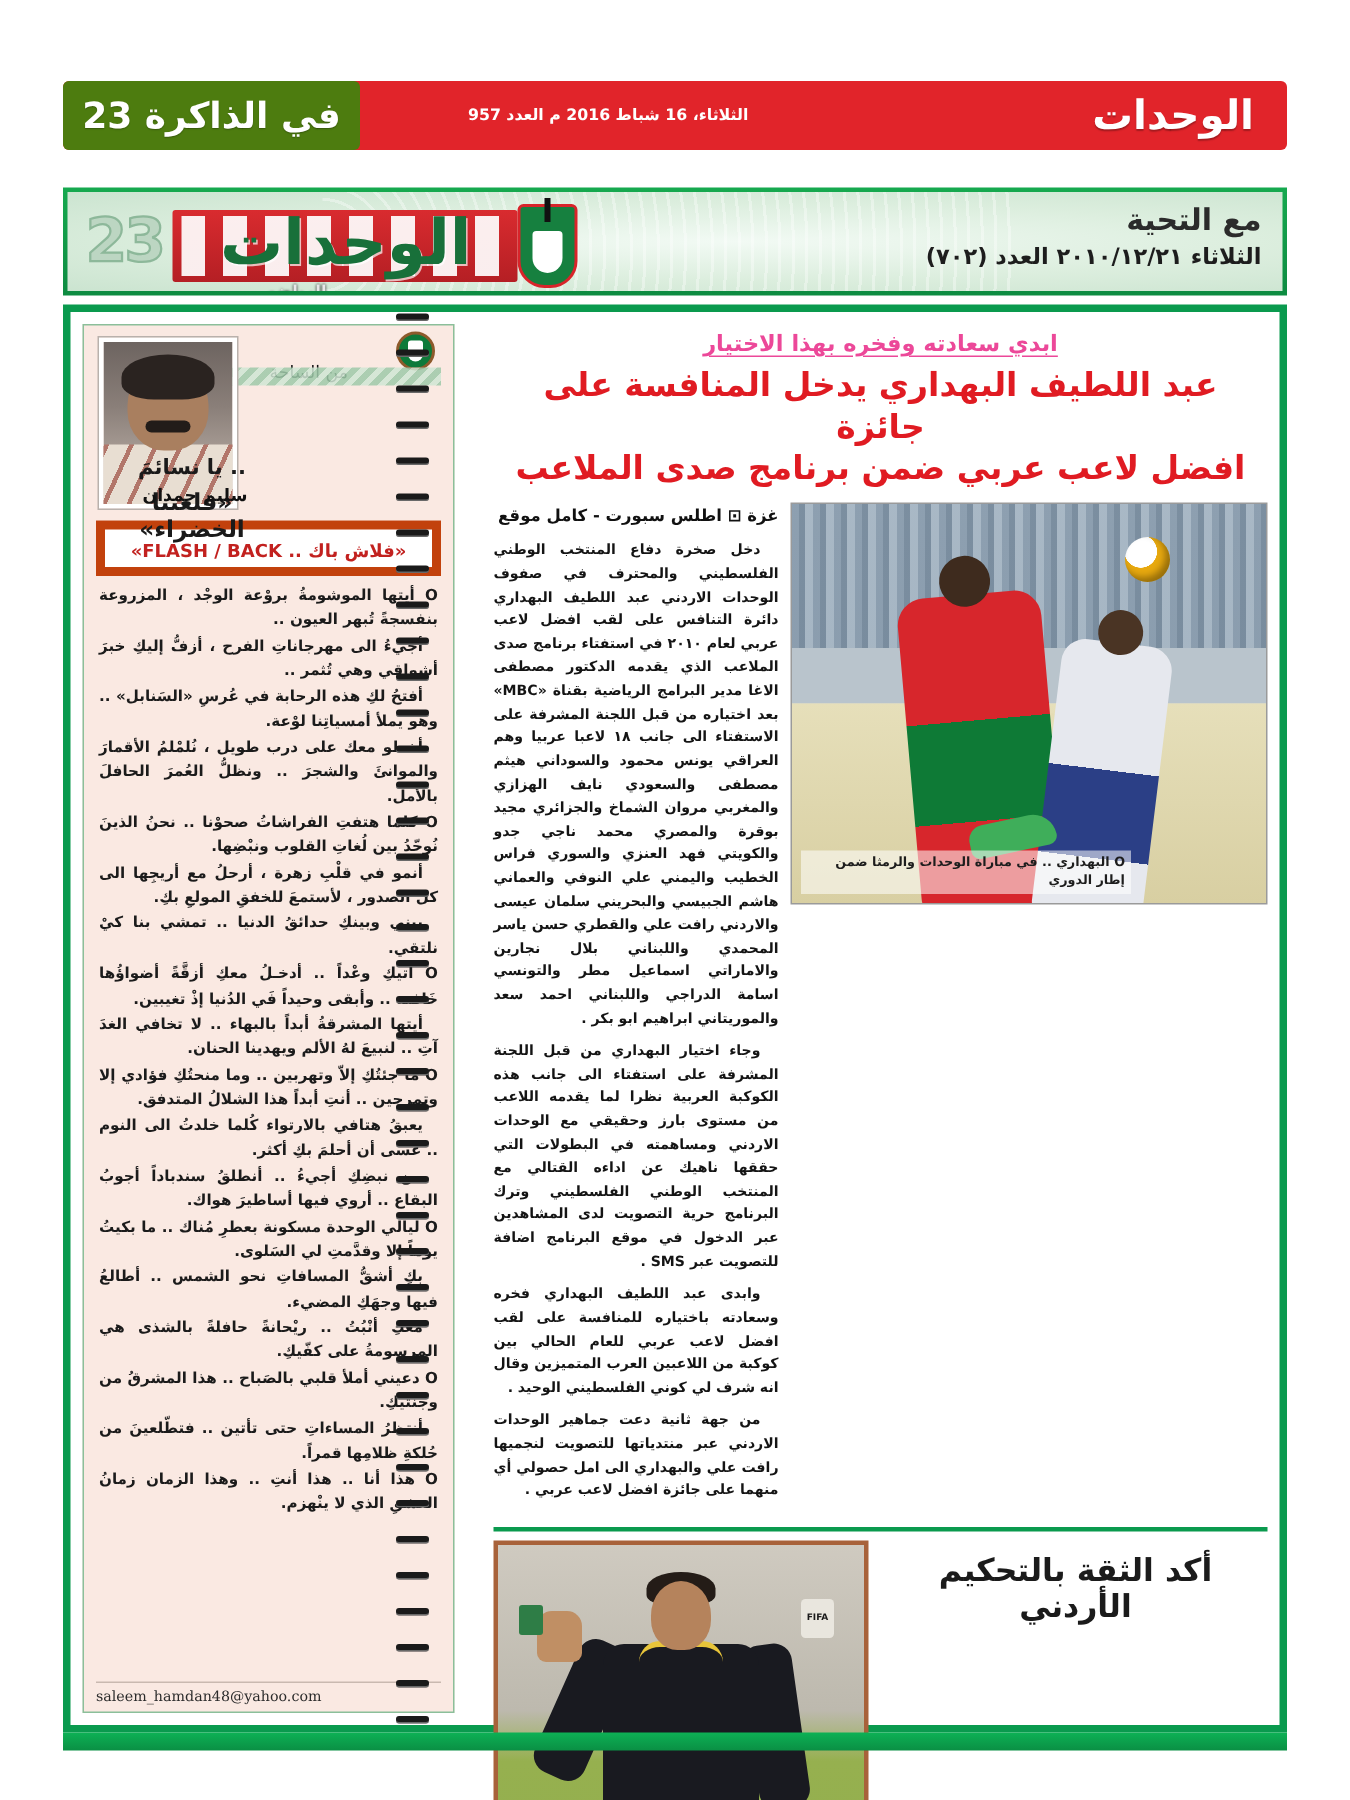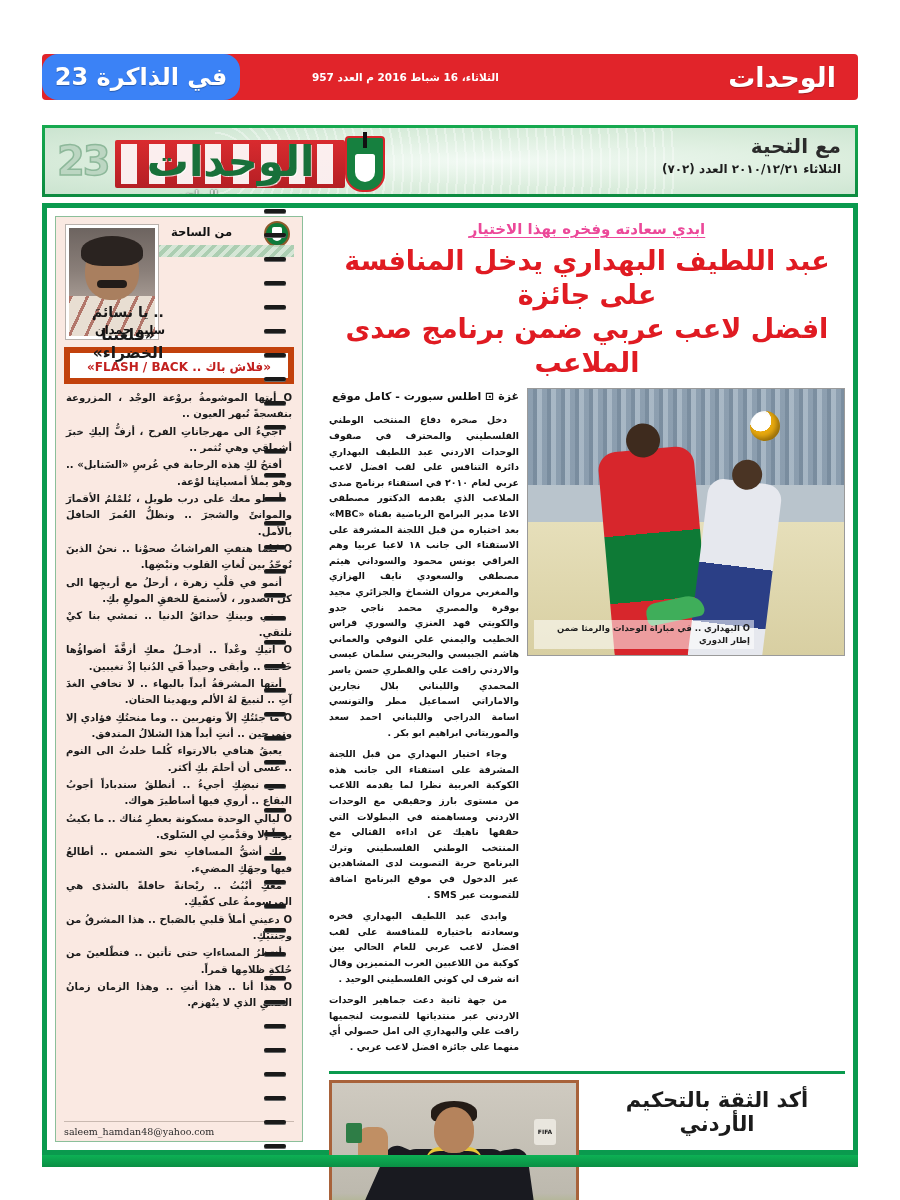--- a/index.html
+++ b/index.html
@@ -22,21 +22,21 @@
     color:#fff; font-weight: bold; font-size: 27px;
     padding-right: 22px; letter-spacing: -1px;
     text-shadow: 0 1px 1px rgba(0,0,0,.28);
   }
   .topbar-date {
     color:#fff; font-size: 10.5px; font-weight: bold;
     margin-left: 270px; white-space: nowrap;
   }
   .topbar-green {
     position: absolute; left: 0px; top: 0px; width: 198px; height: 46px;
-    background: #3b82f6; border-radius: 16px;
+    background: #4d7c0f; border-radius: 4px;
     display:flex; align-items:center; justify-content:center;
   }
   .topbar-green span {
     color:#fff; font-weight:bold; font-size: 24px; letter-spacing:-1px;
     text-shadow: 0 1px 1px rgba(0,0,0,.3);
   }
 
   
   .masthead {
     position:absolute; left:42px; top:125px; width:816px; height:72px;
@@ -51,21 +51,21 @@
   .mast-wave {
     position:absolute; right:180px; top:-20px; width:460px; height:120px;
     background:
       repeating-radial-gradient(circle at 0% 50%, rgba(255,255,255,0) 0 7px, rgba(255,255,255,.55) 7px 9px);
     opacity:.65;
   }
   .mast-greet {
     position:absolute; right:14px; top:6px; text-align:right; direction:rtl;
   }
   .mast-greet .g1 { font-size:20px; font-weight:bold; color:#2b2b2b; letter-spacing:-.5px; }
-  .mast-greet .g2 { font-size:12px; font-weight:bold; color:#1d1d1d; margin-top:4px; }
+  .mast-greet .g2 { font-size:15px; font-weight:bold; color:#1d1d1d; margin-top:4px; }
 
   
   .mast-logo { position:absolute; left:8px; top:4px; width:360px; height:64px; }
   .logo-23 {
     position:absolute; left:4px; top:6px; font-size:40px; font-weight:bold;
     color:#bcd6c2; -webkit-text-stroke:1.5px #8db89a; letter-spacing:-2px;
     font-family:"DejaVu Sans", sans-serif;
   }
   .logo-word {
     position:absolute; left:62px; top:8px; width:230px; height:48px;
@@ -118,21 +118,21 @@
 
   
   .sidebar {
     position:absolute; left:8px; top:8px; width:248px; bottom:8px;
     background:#fae9e2; border:1px solid #8bbf9a;
     direction:rtl; padding:6px 8px 4px 8px;
     display:flex; flex-direction:column;
   }
   .sb-top { position:relative; height:122px; }
   .sb-label {
-    position:absolute; right:62px; top:2px; font-size:11.5px; font-weight:bold; color:#111;
+    position:absolute; right:62px; top:18px; font-size:11.5px; font-weight:normal; color:#111;
   }
   .sb-badge {
     position:absolute; right:4px; top:-2px; width:26px; height:26px; border-radius:50%;
     background:#0e7a3a; border:2px solid #8d5a2b;
     display:flex; align-items:center; justify-content:center;
   }
   .sb-badge em {
     display:block; width:10px; height:14px; background:#fff; border-radius:2px 2px 5px 5px;
   }
   .sb-strip {
@@ -187,21 +187,21 @@
     direction:rtl;
   }
 
   
   .kicker {
     text-align:center; font-size:15px; font-weight:bold; color:#ec4899;
     text-decoration:underline; text-underline-offset:3px; padding:4px 0 2px;
   }
   .headline {
     text-align:center; color:#e01b22; font-weight:bold;
-    font-size:27px; line-height:1.26; padding:4px 6px 8px 6px;
+    font-size:22px; line-height:1.26; padding:4px 6px 8px 6px;
     letter-spacing:-.5px;
   }
   .story1 { display:flex; gap:8px; align-items:flex-start; }
   .photo1 {
     position:relative; width:318px; height:268px;
     border:1px solid #9a9a9a; overflow:hidden; flex:0 0 auto;
     background: linear-gradient(180deg,#dfe6ea 0%, #cfd9e0 34%, #e9e4c9 56%, #dcd3ab 100%);
   }
   .p1-crowd { position:absolute; left:0; top:0; right:0; height:36%;
     background: repeating-linear-gradient(90deg,#7f93a6 0 5px,#6a7f93 5px 9px,#9fb0bf 9px 14px);

